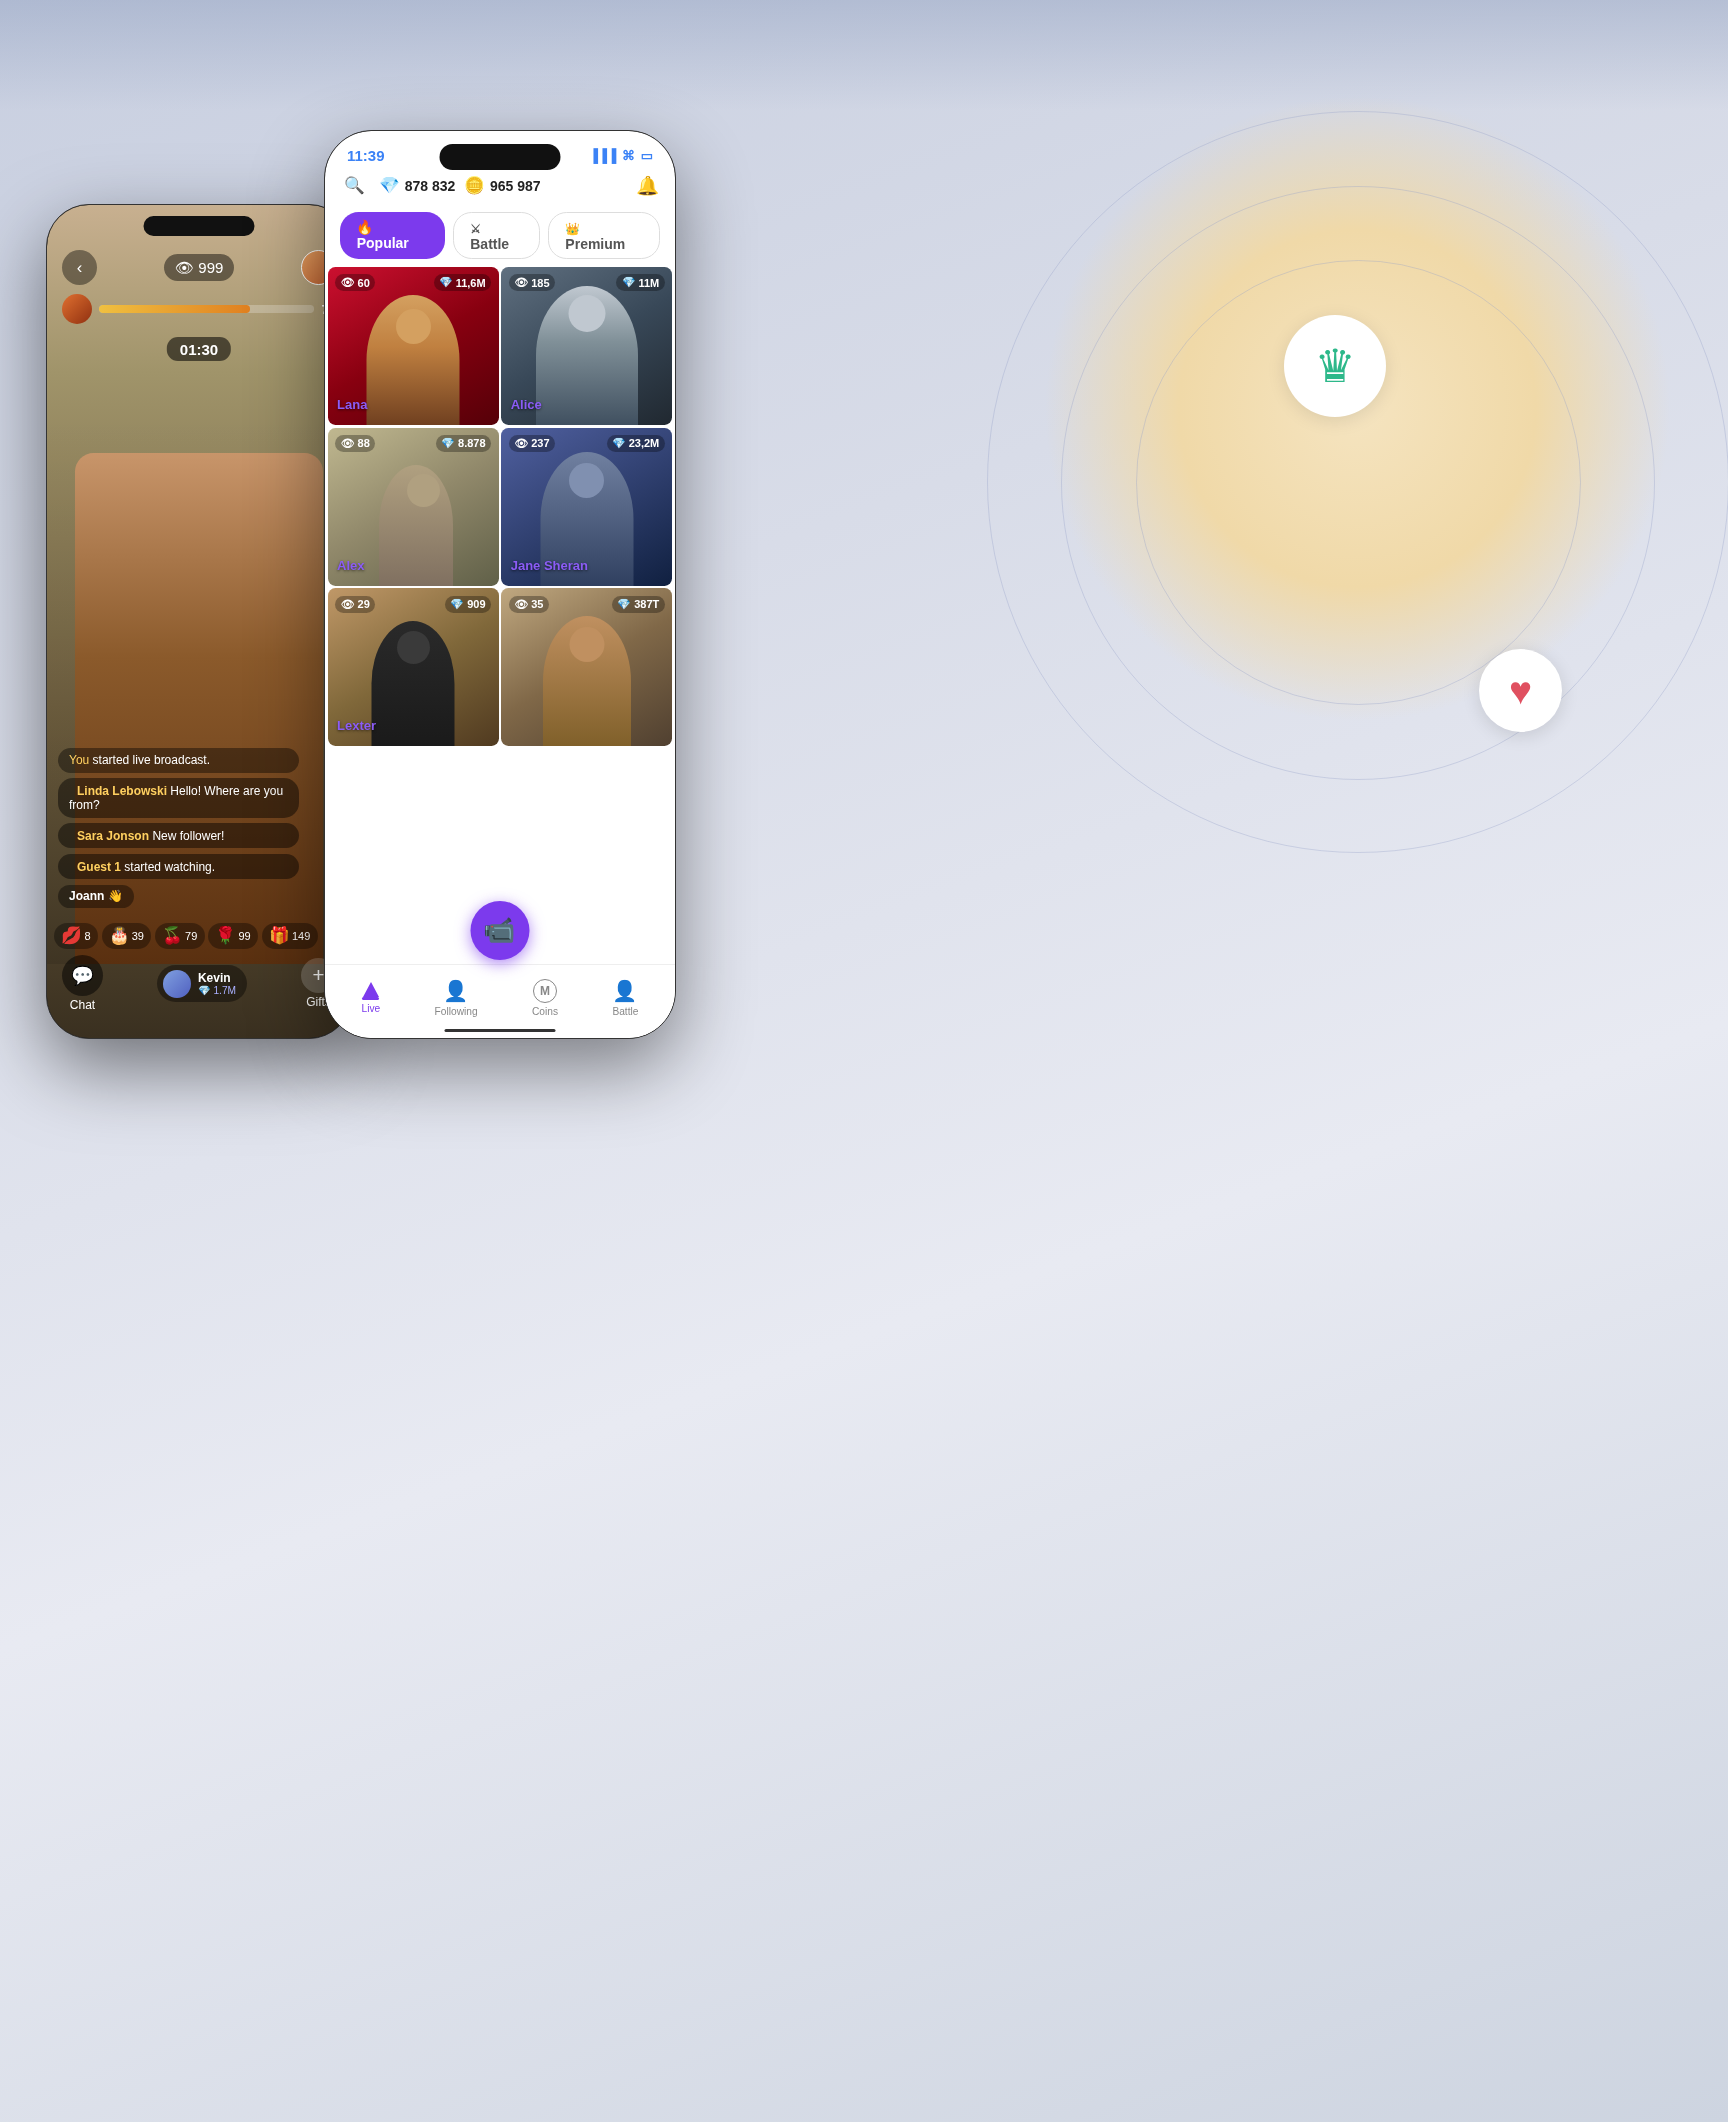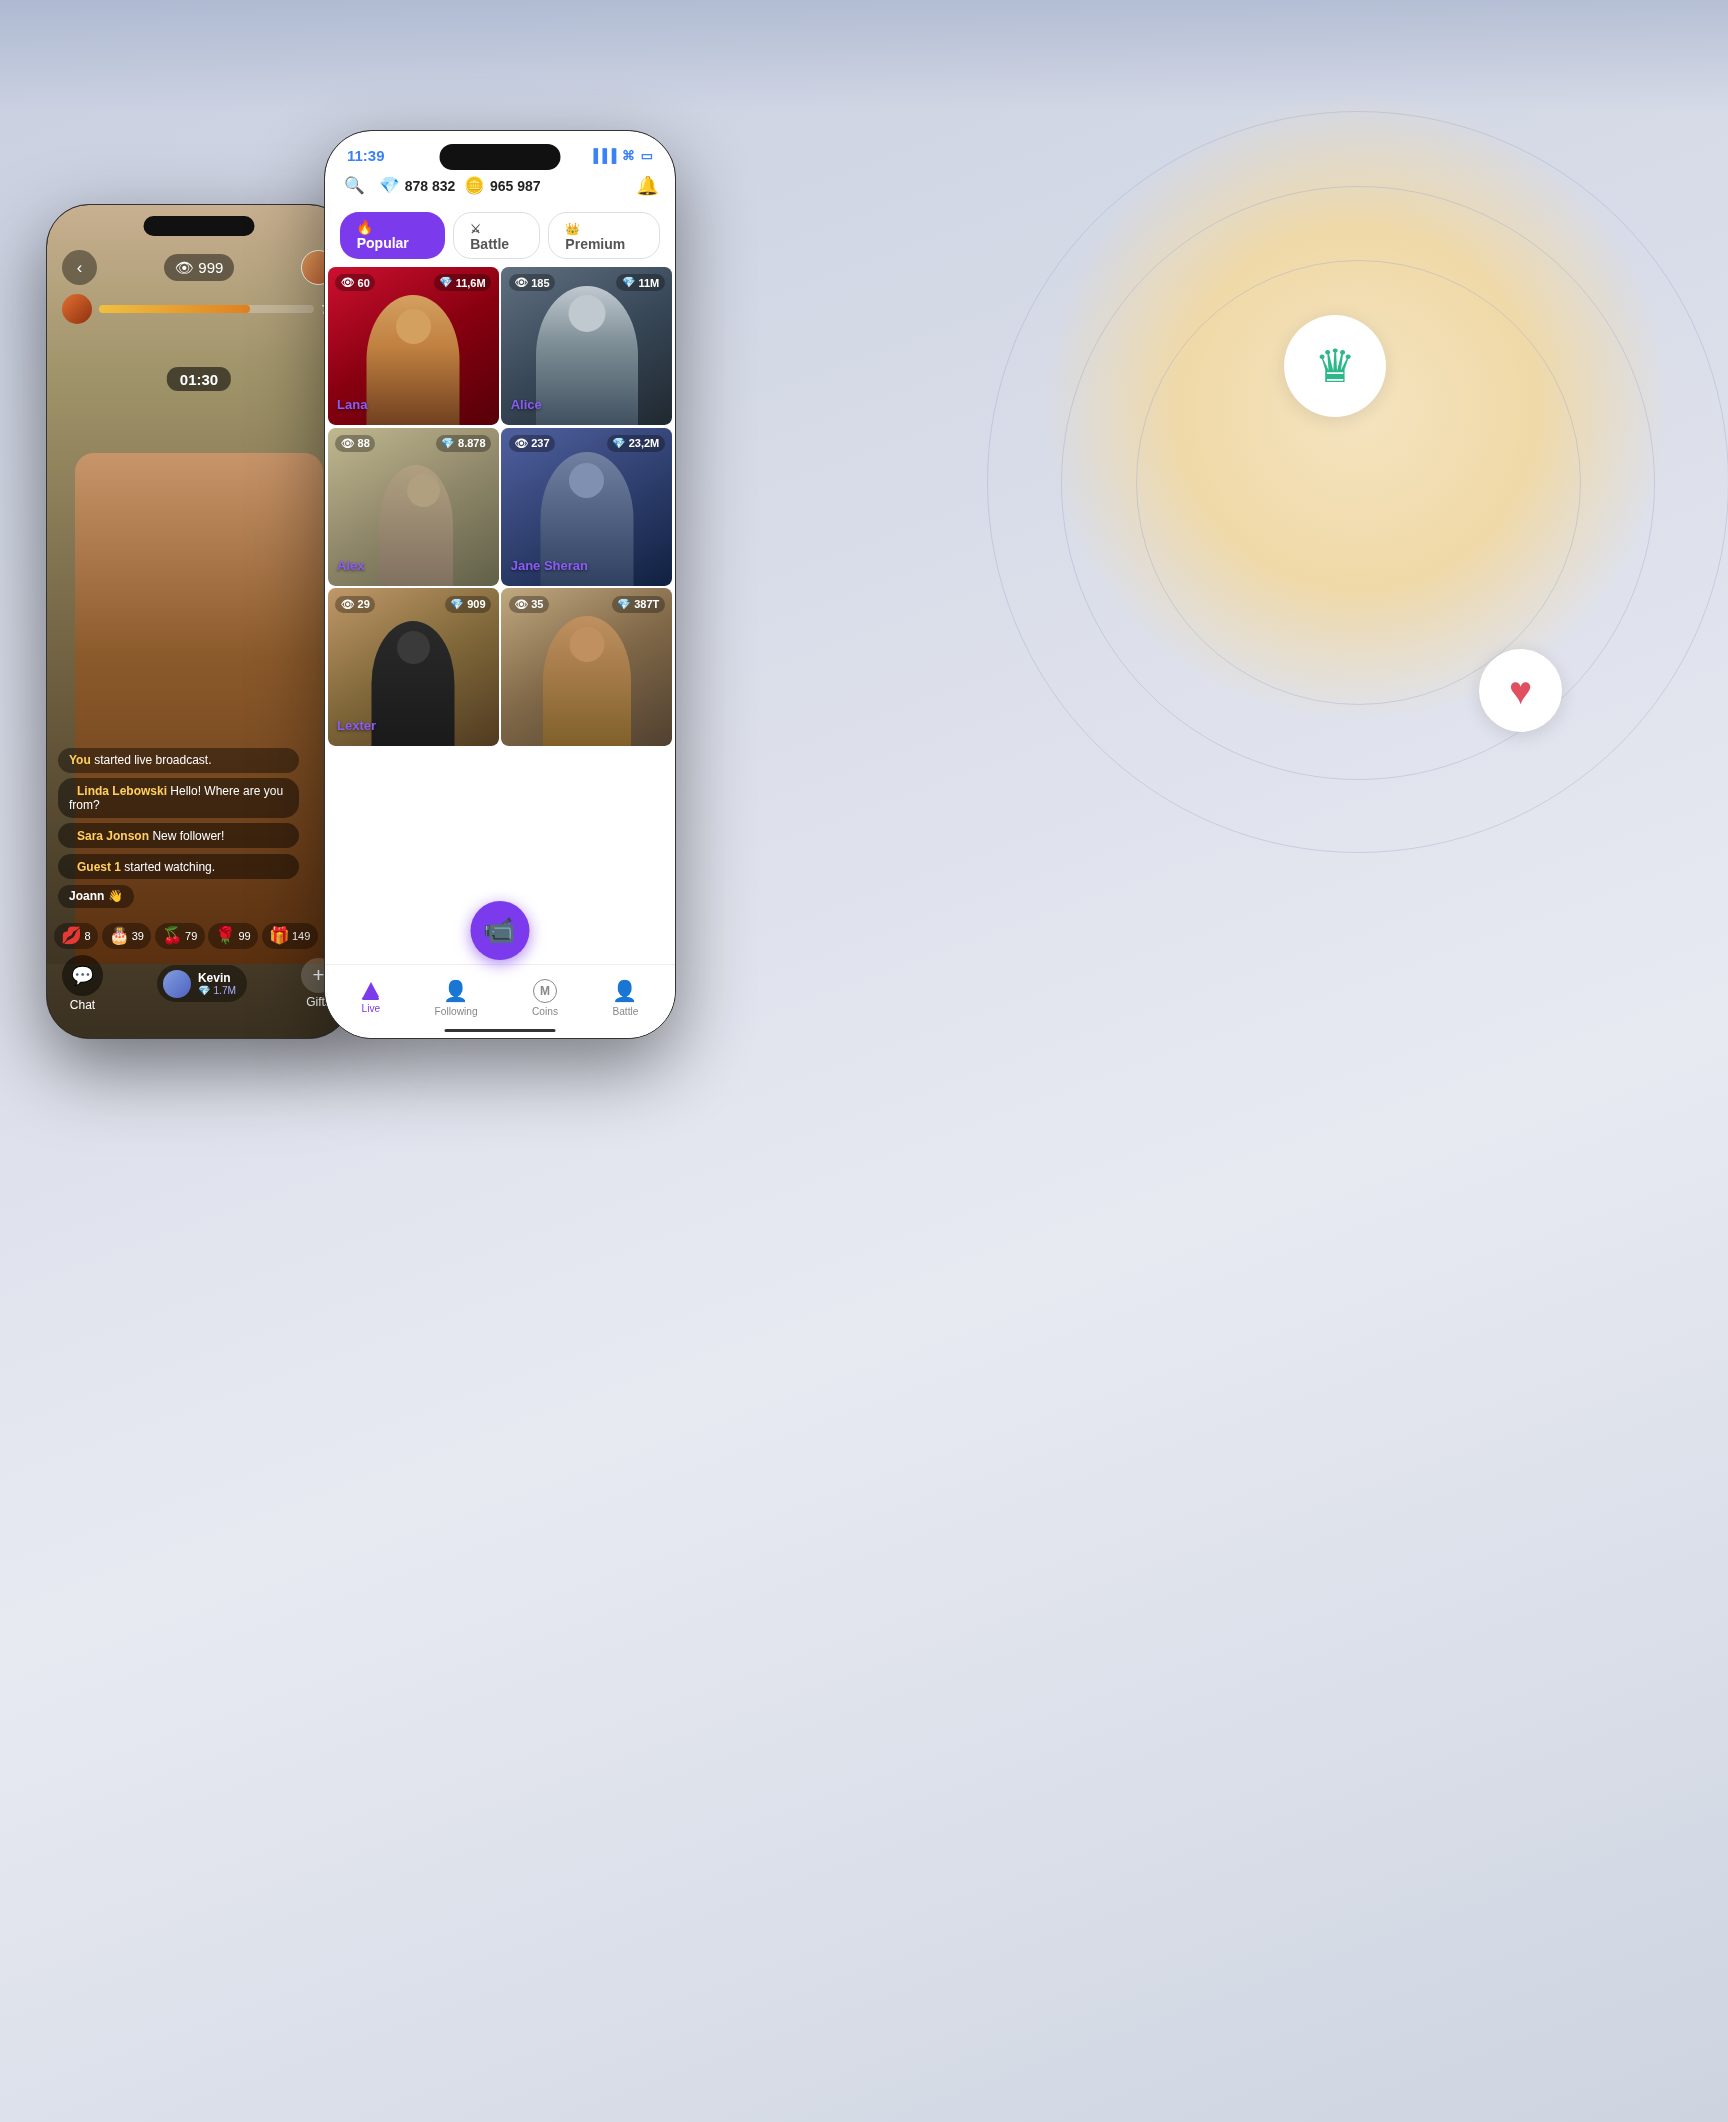--- a/index.html
+++ b/index.html
@@ -210,21 +210,20 @@
       top: 132px;
       left: 50%;
       transform: translateX(-50%);
       background: rgba(0,0,0,0.55);
       border-radius: 11px;
       padding: 3.7px 13px;
       color: white;
       font-size: 15px;
       font-weight: 600;
       z-index: 5;
-      margin-top: 30px;
     }
     
     .p1-chat-area {
       position: absolute;
       bottom: 130px;
       left: 11px;
       right: 11px;
       z-index: 5;
     }
     .p1-chat-msg {
@@ -692,21 +691,21 @@
     
     .top-header-bar {
       position: absolute;
       top: 0; left: 0; right: 0;
       height: 111px;
       background: linear-gradient(180deg, #8899bb 0%, transparent 100%);
       opacity: 0.4;
     }
 
     .p1-you-text {
-      font-weight: 700;
+      font-weight: 400;
       color: #ffd060;
       margin-top: 19px;
     }
 
     
     .card-img-overlay {
       position: absolute;
       top: 0; left: 0; right: 0; bottom: 0;
     }
     .card-img-lana {

